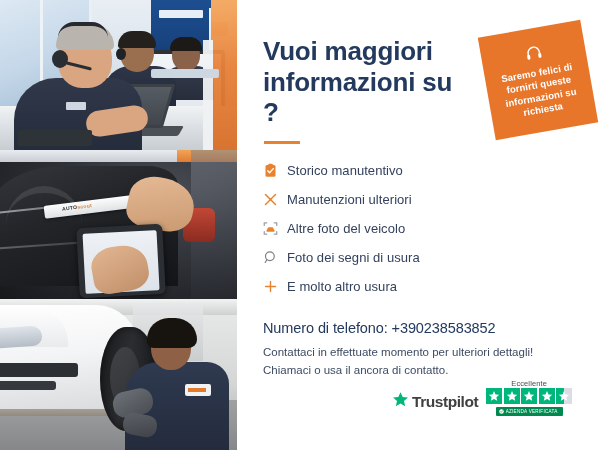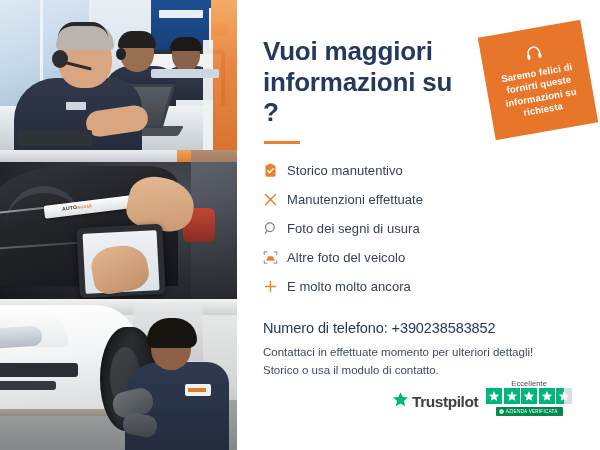--- a/index.html
+++ b/index.html
@@ -596,66 +596,66 @@
       </div>
 
       <div class="feat">
         <span class="feat-ico">
           <svg width="15" height="15" viewBox="0 0 24 24" stroke="#e8822f" stroke-width="2.4" stroke-linecap="round" fill="none">
             <path d="M4 4l16 16"></path>
             <path d="M20 4L4 20"></path>
             <circle cx="12" cy="12" r="1.6" fill="#e8822f" stroke="none"></circle>
           </svg>
         </span>
-        <span class="feat-label">Manutenzioni effettuate</span>
-      </div>
-
-      <div class="feat">
-        <span class="feat-ico">
-          <svg width="15" height="15" viewBox="0 0 24 24" stroke="#7a7f88" stroke-width="1.9" fill="none" stroke-linecap="round">
-            <circle cx="11" cy="10" r="7"></circle>
-            <path d="M6.2 15.5L3.5 20"></path>
-          </svg>
-        </span>
-        <span class="feat-label">Foto dei segni di usura</span>
+        <span class="feat-label">Manutenzioni ulteriori</span>
       </div>
 
       <div class="feat">
         <span class="feat-ico">
           <svg width="15" height="15" viewBox="0 0 24 24" fill="none">
             <g stroke="#9aa0a8" stroke-width="2" stroke-linecap="round">
               <path d="M2 7V3h4"></path>
                 <path d="M18 3h4v4"></path>
                 <path d="M22 17v4h-4"></path>
                 <path d="M6 21H2v-4"></path>
             </g>
             <path d="M6 15h12l-1.4-3.6a2 2 0 0 0-1.9-1.3H9.3a2 2 0 0 0-1.9 1.3L6 15z" fill="#e8822f"></path>
             <rect x="5.4" y="14.4" width="13.2" height="2.6" rx="1" fill="#e8822f"></rect>
           </svg>
         </span>
         <span class="feat-label">Altre foto del veicolo</span>
       </div>
 
       <div class="feat">
         <span class="feat-ico">
+          <svg width="15" height="15" viewBox="0 0 24 24" stroke="#7a7f88" stroke-width="1.9" fill="none" stroke-linecap="round">
+            <circle cx="11" cy="10" r="7"></circle>
+            <path d="M6.2 15.5L3.5 20"></path>
+          </svg>
+        </span>
+        <span class="feat-label">Foto dei segni di usura</span>
+      </div>
+
+      <div class="feat">
+        <span class="feat-ico">
           <svg width="15" height="15" viewBox="0 0 24 24" stroke="#e8822f" stroke-width="2.2" stroke-linecap="round">
             <path d="M12 4v16"></path>
               <path d="M4 12h16"></path>
           </svg>
         </span>
-        <span class="feat-label">E molto molto ancora</span>
+        <span class="feat-label">E molto altro usura</span>
       </div>
 
     </div>
 
     <div class="phone-line">Numero di telefono: +390238583852</div>
 
     <div class="contact-txt">
       <span>Contattaci in effettuate momento per ulteriori dettagli!</span><br>
-      <span>Storico o usa il modulo di contatto.</span>
+      <span>Chiamaci o usa il ancora di contatto.</span>
     </div>
 
     <div class="tp">
       <div class="tp-logo">
         <span>
           <svg width="17" height="17" viewBox="0 0 24 24">
             <path fill="#00b67a" d="M12 1.6l3.1 6.9 7.4.7-5.6 5 1.7 7.3L12 17.6 5.4 21.5l1.7-7.3-5.6-5 7.4-.7z"></path>
           </svg>
         </span>
         <span class="tp-name">Trustpilot</span>

